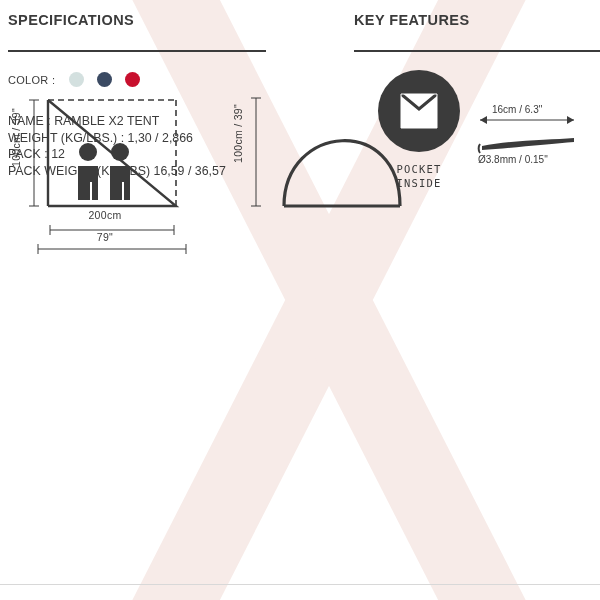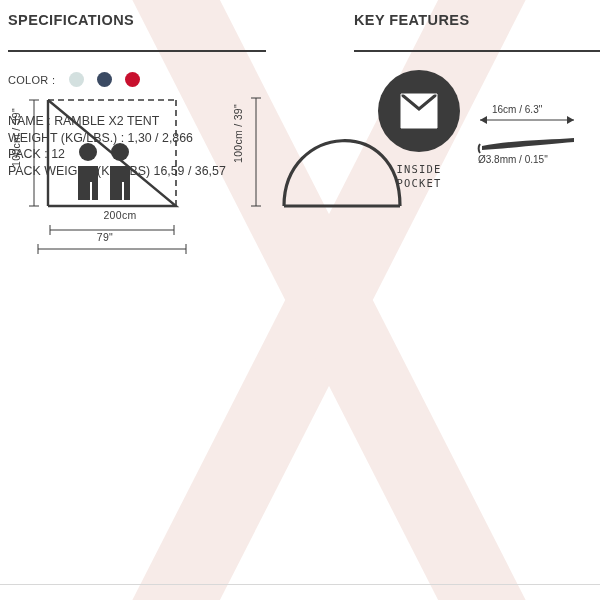--- a/index.html
+++ b/index.html
@@ -213,22 +213,22 @@
 
     <div class="feature-item">
       <div class="badge">
         <svg class="pocket" viewBox="0 0 44 42">
           <path d="M4 4 H40 V38 H4 Z" fill="#ffffff"></path>
           <path d="M4 4 L22 19 L40 4" fill="none" stroke="#3b3b3b" stroke-width="3"></path>
           <path d="M4 4 H40 V38 H4 Z" fill="none" stroke="#ffffff" stroke-width="1"></path>
         </svg>
       </div>
       <div class="feature-cap">
+        <div>POCKET</div>
         <div>INSIDE</div>
-        <div>POCKET</div>
       </div>
     </div>
   </div>
 
 
   <div class="dim-area">
 
     <div style="position:absolute; left:10px; top:24px;">
       <div style="position:absolute; left:0px; top:14px;">
         <span class="vlabel">100cm / 39"</span>
@@ -253,21 +253,21 @@
         </g>
 
         <line x1="22" y1="136" x2="146" y2="136" stroke="#3b3b3b" stroke-width="1"></line>
         <line x1="22" y1="131" x2="22" y2="141" stroke="#3b3b3b" stroke-width="1"></line>
         <line x1="146" y1="131" x2="146" y2="141" stroke="#3b3b3b" stroke-width="1"></line>
 
         <line x1="10" y1="155" x2="158" y2="155" stroke="#3b3b3b" stroke-width="1"></line>
         <line x1="10" y1="150" x2="10" y2="160" stroke="#3b3b3b" stroke-width="1"></line>
         <line x1="158" y1="150" x2="158" y2="160" stroke="#3b3b3b" stroke-width="1"></line>
       </svg>
-      <div class="hlabel" style="position:absolute; left:55px; top:115px; width:110px;">200cm</div>
+      <div class="hlabel" style="position:absolute; left:40px; top:115px; width:110px;">200cm</div>
       <div class="hlabel" style="position:absolute; left:40px; top:137px; width:110px;">79"</div>
     </div>
 
     <div style="position:absolute; left:232px; top:24px;">
       <div style="position:absolute; left:0px; top:10px;">
         <span class="vlabel">100cm / 39"</span>
       </div>
       <svg width="170" height="120" viewBox="0 0 170 120" style="position:absolute; left:18px; top:0;">
         <line x1="6" y1="4" x2="6" y2="112" stroke="#3b3b3b" stroke-width="1"></line>
         <line x1="1" y1="4" x2="11" y2="4" stroke="#3b3b3b" stroke-width="1"></line>

